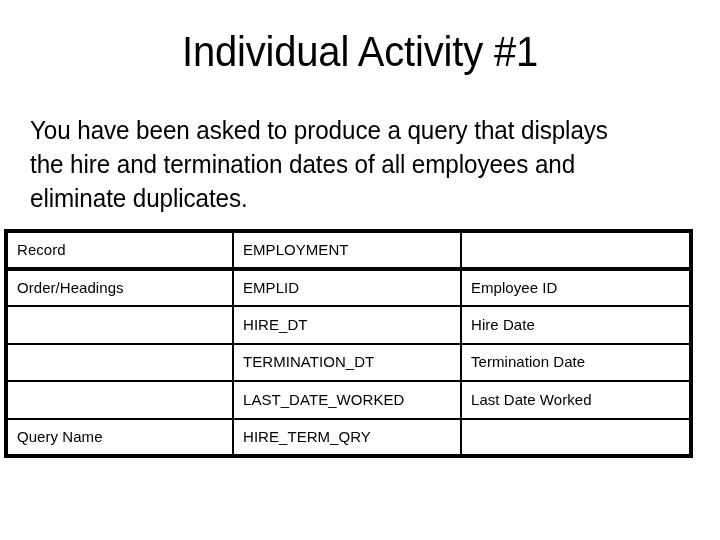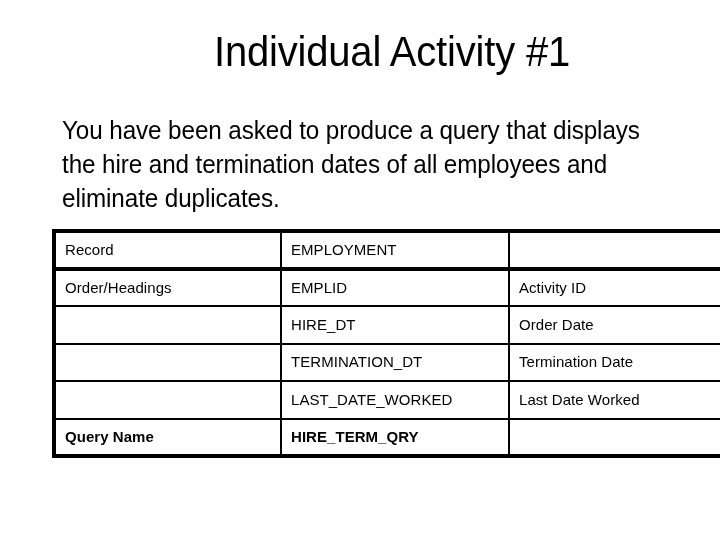--- a/index.html
+++ b/index.html
@@ -14,21 +14,20 @@
     overflow: hidden;
     font-family: "Liberation Sans", "DejaVu Sans", sans-serif;
     color: #000000;
     position: relative;
   }
 
   .slide {
     position: absolute;
     inset: 0;
     background: #ffffff;
-    margin-left: 32px;
   }
 
   
   .slide-title {
     position: absolute;
     left: 0;
     top: 26px;
     width: 720px;
     text-align: center;
     font-size: 43px;
@@ -56,21 +55,21 @@
     color: #000000;
   }
   .slide-body .body-line {
     display: block;
     white-space: nowrap;
   }
 
   
   .spec-table {
     position: absolute;
-    left: 20px;
+    left: 4px;
     top: 229px;
     width: 685px;
     border-collapse: collapse;
     table-layout: fixed;
     background: #ffffff;
     box-sizing: border-box;
     border: 4px solid #000000;
   }
   .spec-table col.c1 { width: 227px; }
   .spec-table col.c2 { width: 228px; }
@@ -85,21 +84,21 @@
     font-weight: 400;
     letter-spacing: 0.05px;
     color: #000000;
     border-right: 2px solid #000000;
     border-bottom: 2px solid #000000;
     box-sizing: border-box;
     overflow: hidden;
     white-space: nowrap;
   }
   .spec-table td.last-col { border-right: none; }
-  .spec-table tr.last-row td { border-bottom: none; font-weight: bold; }
+  .spec-table tr.last-row td { border-bottom: none; }
 
   
   .spec-table tr.thick-below td { border-bottom-width: 4px; }
 
   .cell-empty { color: transparent; }
 </style>
 </head>
 <body>
 
 <div class="slide">
@@ -120,26 +119,26 @@
     </colgroup>
     <tbody>
       <tr class="thick-below">
         <td>Record</td>
         <td>EMPLOYMENT</td>
         <td class="last-col cell-empty"></td>
       </tr>
       <tr>
         <td>Order/Headings</td>
         <td>EMPLID</td>
-        <td class="last-col">Activity ID</td>
+        <td class="last-col">Employee ID</td>
       </tr>
       <tr>
         <td class="cell-empty"></td>
         <td>HIRE_DT</td>
-        <td class="last-col">Order Date</td>
+        <td class="last-col">Hire Date</td>
       </tr>
       <tr>
         <td class="cell-empty"></td>
         <td>TERMINATION_DT</td>
         <td class="last-col">Termination Date</td>
       </tr>
       <tr>
         <td class="cell-empty"></td>
         <td>LAST_DATE_WORKED</td>
         <td class="last-col">Last Date Worked</td>

